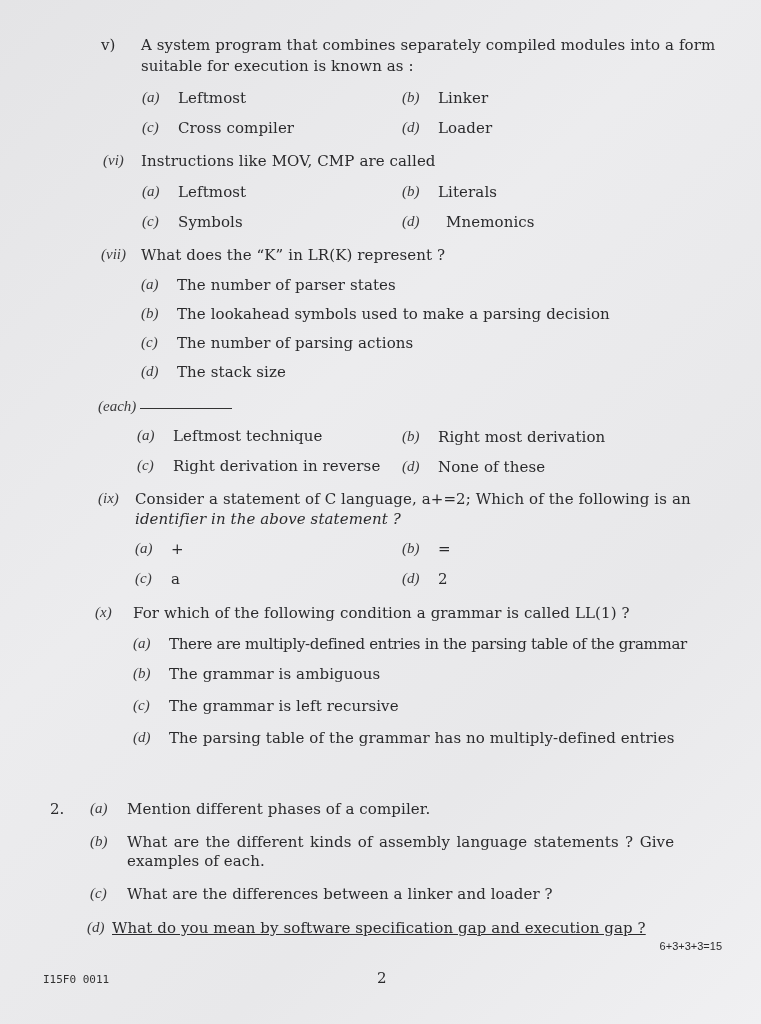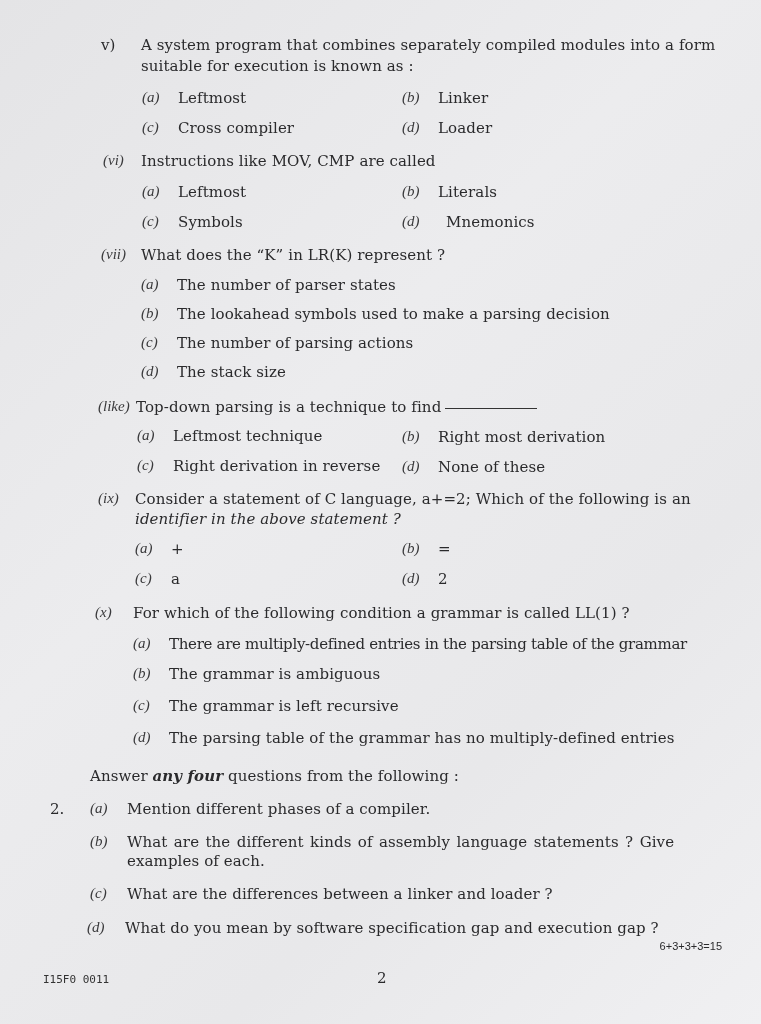--- a/index.html
+++ b/index.html
@@ -58,22 +58,22 @@
     <span class="abs t" style="left:177px;top:276px;">The number of parser states</span>
     <span class="abs lbl" style="left:141px;top:305px;">(b)</span>
     <span class="abs t" style="left:177px;top:305px;">The lookahead symbols used to make a parsing decision</span>
     <span class="abs lbl" style="left:141px;top:334px;">(c)</span>
     <span class="abs t" style="left:177px;top:334px;">The number of parsing actions</span>
     <span class="abs lbl" style="left:141px;top:363px;">(d)</span>
     <span class="abs t" style="left:177px;top:363px;">The stack size</span>
   </div>
 
   <div>
-    <span class="abs lbl" style="left:98px;top:398px;">(like)</span>
-    <span class="abs t" style="left:136px;top:398px;"><span>Top-down parsing is a technique to find</span><span class="blank"></span></span>
+    <span class="abs lbl" style="left:98px;top:398px;">(each)</span>
+    <span class="abs t" style="left:136px;top:398px;"><span class="blank"></span></span>
     <span class="abs lbl" style="left:137px;top:427px;">(a)</span>
     <span class="abs t" style="left:173px;top:427px;">Leftmost technique</span>
     <span class="abs lbl" style="left:402px;top:428px;">(b)</span>
     <span class="abs t" style="left:438px;top:428px;">Right most derivation</span>
     <span class="abs lbl" style="left:137px;top:457px;">(c)</span>
     <span class="abs t" style="left:173px;top:457px;">Right derivation in reverse</span>
     <span class="abs lbl" style="left:402px;top:458px;">(d)</span>
     <span class="abs t" style="left:438px;top:458px;">None of these</span>
   </div>
 
@@ -97,35 +97,34 @@
     <span class="abs lbl" style="left:133px;top:635px;">(a)</span>
     <span class="abs t" style="left:169px;top:635px;letter-spacing:-0.3px;">There are multiply-defined entries in the parsing table of the grammar</span>
     <span class="abs lbl" style="left:133px;top:665px;">(b)</span>
     <span class="abs t" style="left:169px;top:665px;">The grammar is ambiguous</span>
     <span class="abs lbl" style="left:133px;top:697px;">(c)</span>
     <span class="abs t" style="left:169px;top:697px;">The grammar is left recursive</span>
     <span class="abs lbl" style="left:133px;top:729px;">(d)</span>
     <span class="abs t" style="left:169px;top:729px;">The parsing table of the grammar has no multiply-defined entries</span>
   </div>
 
-  <div class="abs t" style="left:90px;top:767px;"><span>Answer </span><span class="bold-it">any four</span><span> questions from the following :</span></div>
 
   <div>
     <span class="abs num" style="left:50px;top:800px;">2.</span>
     <span class="abs lbl" style="left:90px;top:800px;">(a)</span>
     <span class="abs t" style="left:127px;top:800px;">Mention different phases of a compiler.</span>
 
     <span class="abs lbl" style="left:90px;top:833px;">(b)</span>
     <span class="abs t" style="left:127px;top:833px;word-spacing:1.5px;">What are the different kinds of assembly language statements ? Give</span>
     <span class="abs t" style="left:127px;top:852px;">examples of each.</span>
 
     <span class="abs lbl" style="left:90px;top:885px;">(c)</span>
     <span class="abs t" style="left:127px;top:885px;">What are the differences between a linker and loader ?</span>
 
     <span class="abs lbl" style="left:87px;top:919px;">(d)</span>
-    <span class="abs t" style="left:125px;top:919px;">What do you mean by software specification gap and execution gap ?</span>
+    <span class="abs t" style="left:112px;top:919px;text-decoration:underline;">What do you mean by software specification gap and execution gap ?</span>
 
     <span class="abs marks" style="right:39px;top:940px;">6+3+3+3=15</span>
   </div>
 
   <span class="abs footer-code" style="left:43px;top:973px;">I15F0 0011</span>
   <span class="abs num" style="left:377px;top:969px;">2</span>
 </div>
 
 </body></html>

